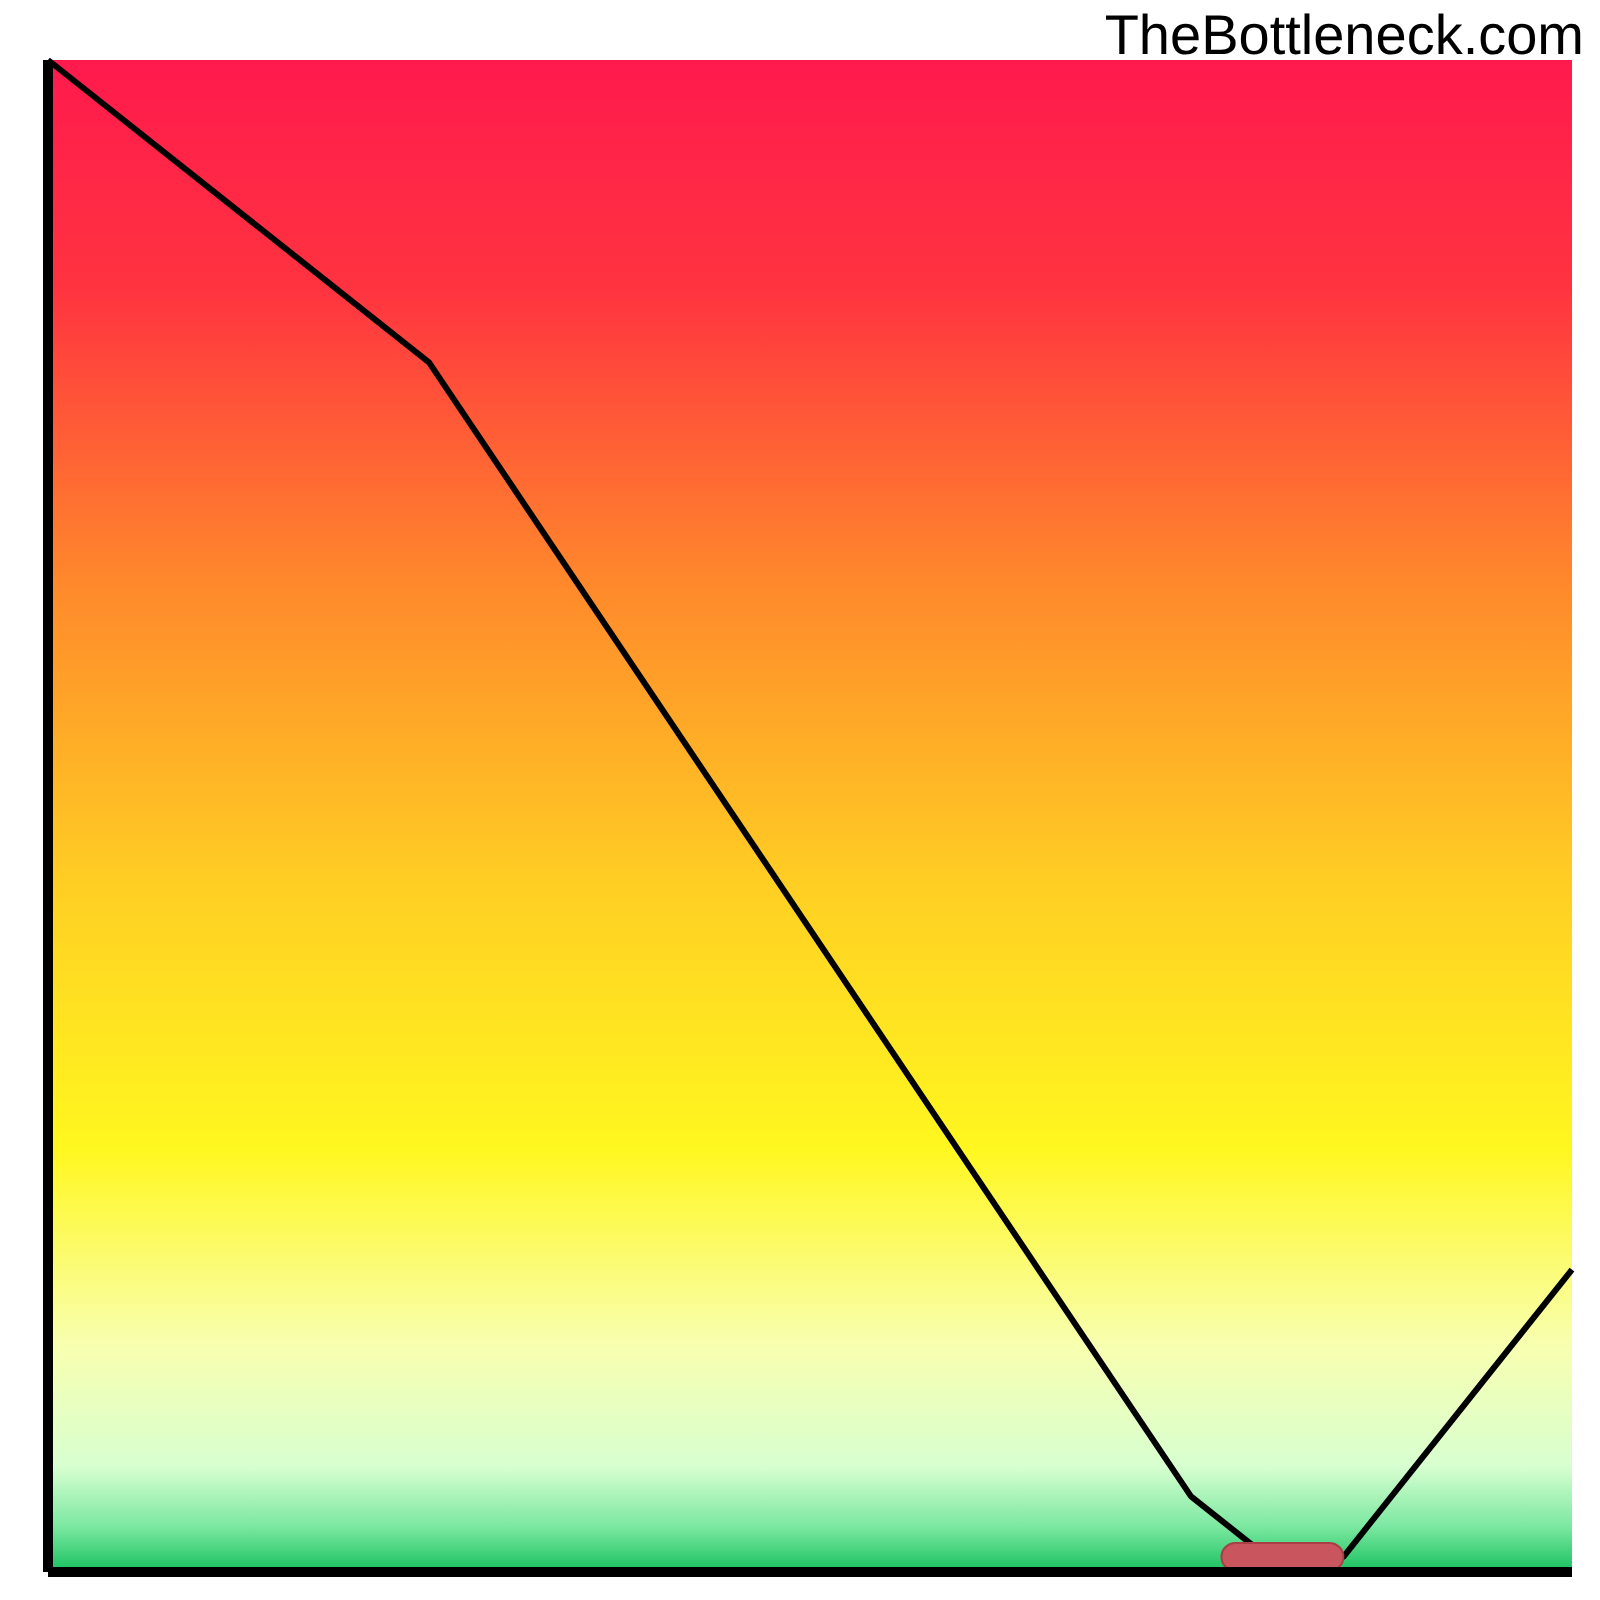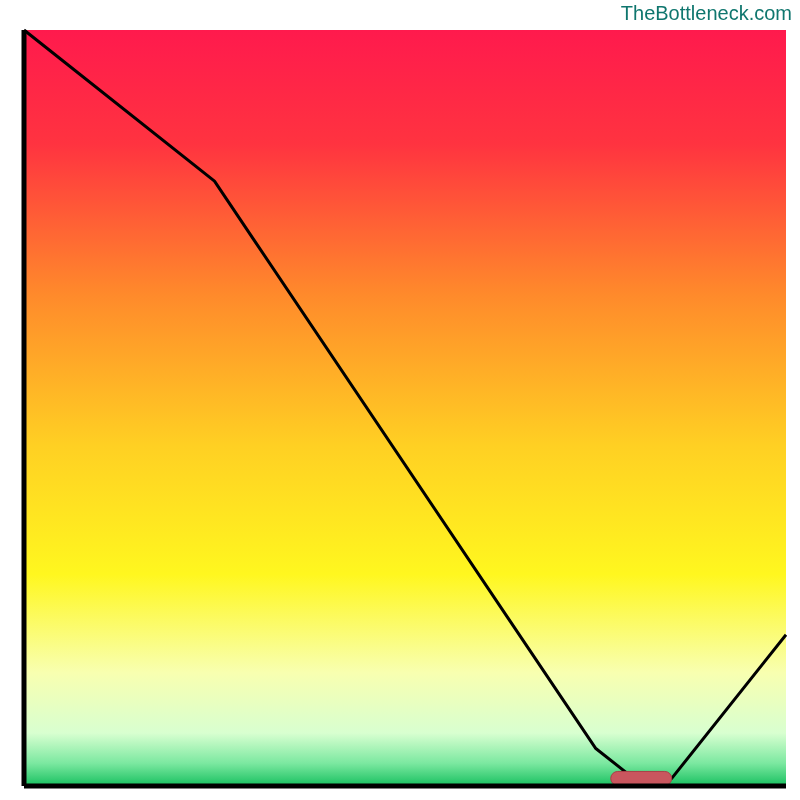--- a/index.html
+++ b/index.html
@@ -13,23 +13,23 @@
   }
   .container {
     position: relative;
     width: 800px;
     height: 800px;
   }
   .watermark {
     position: absolute;
     top: 2px;
     right: 8px;
-    font-size: 20px;
+    font-size: 28px;
     font-weight: 500;
-    color: #0f766e;
+    color: #000000;
     z-index: 10;
   }
   svg {
     display: block;
   }
 </style>
 </head>
 <body>
 
 <div class="container">

